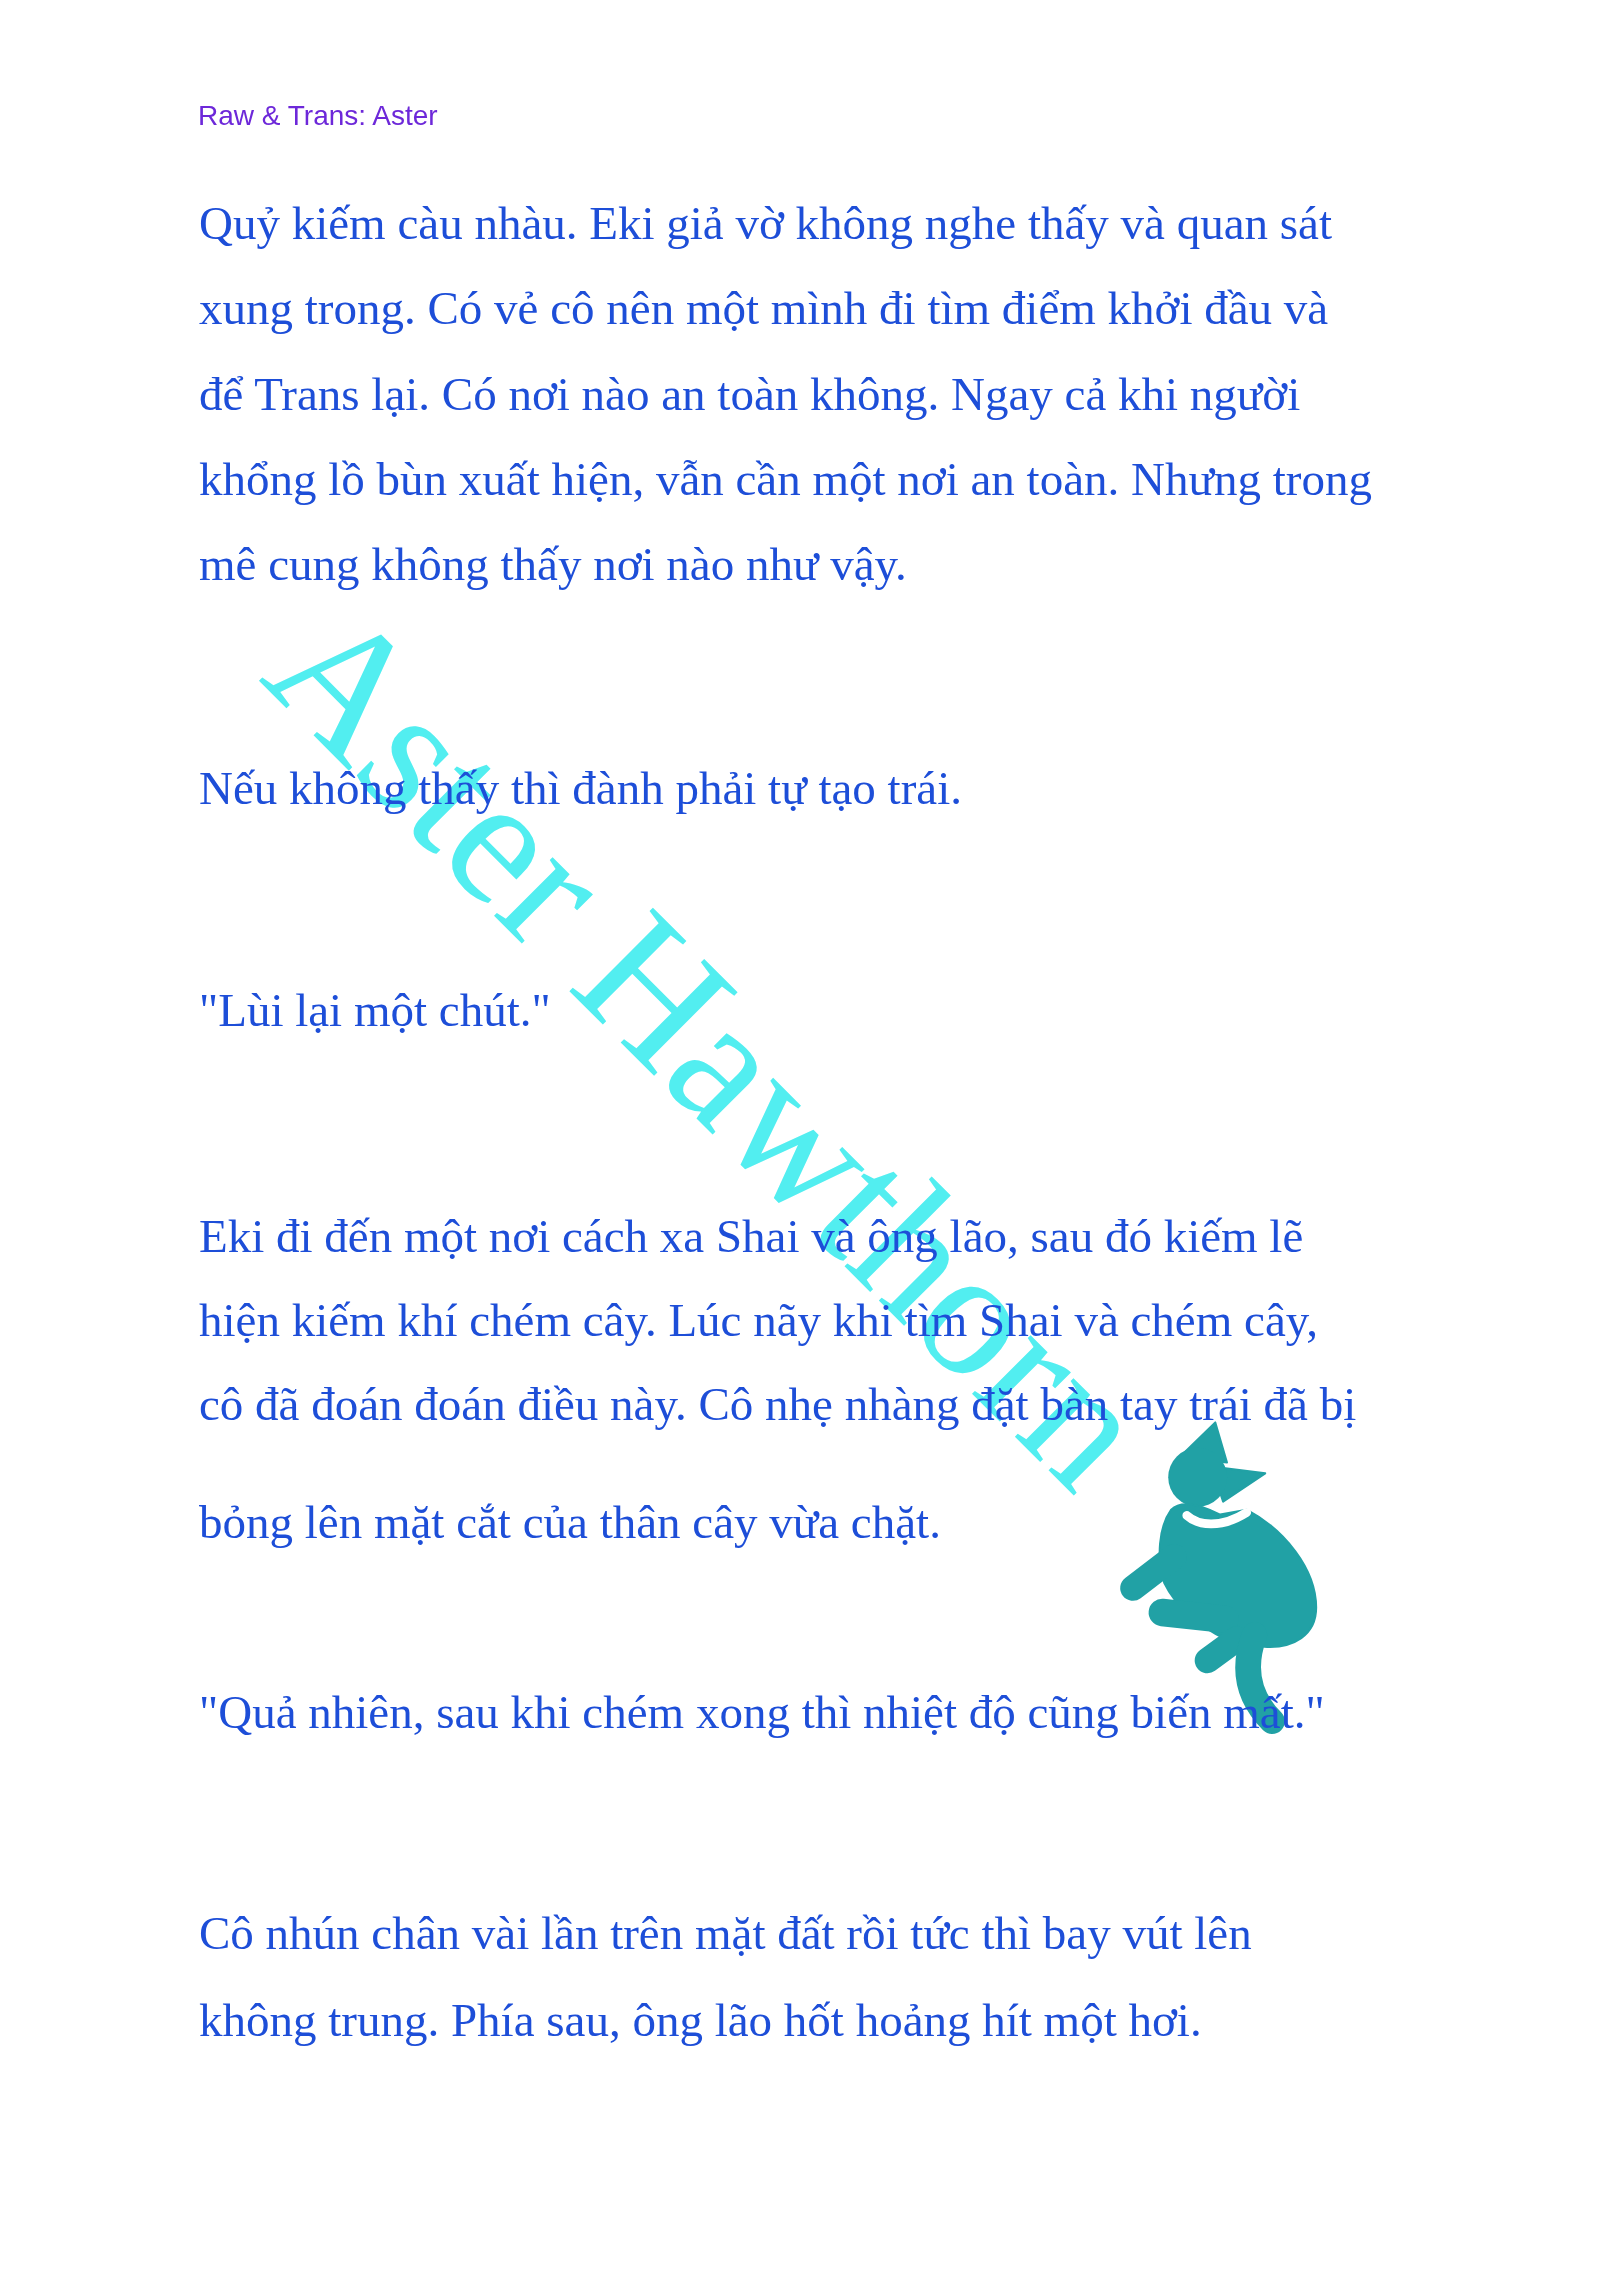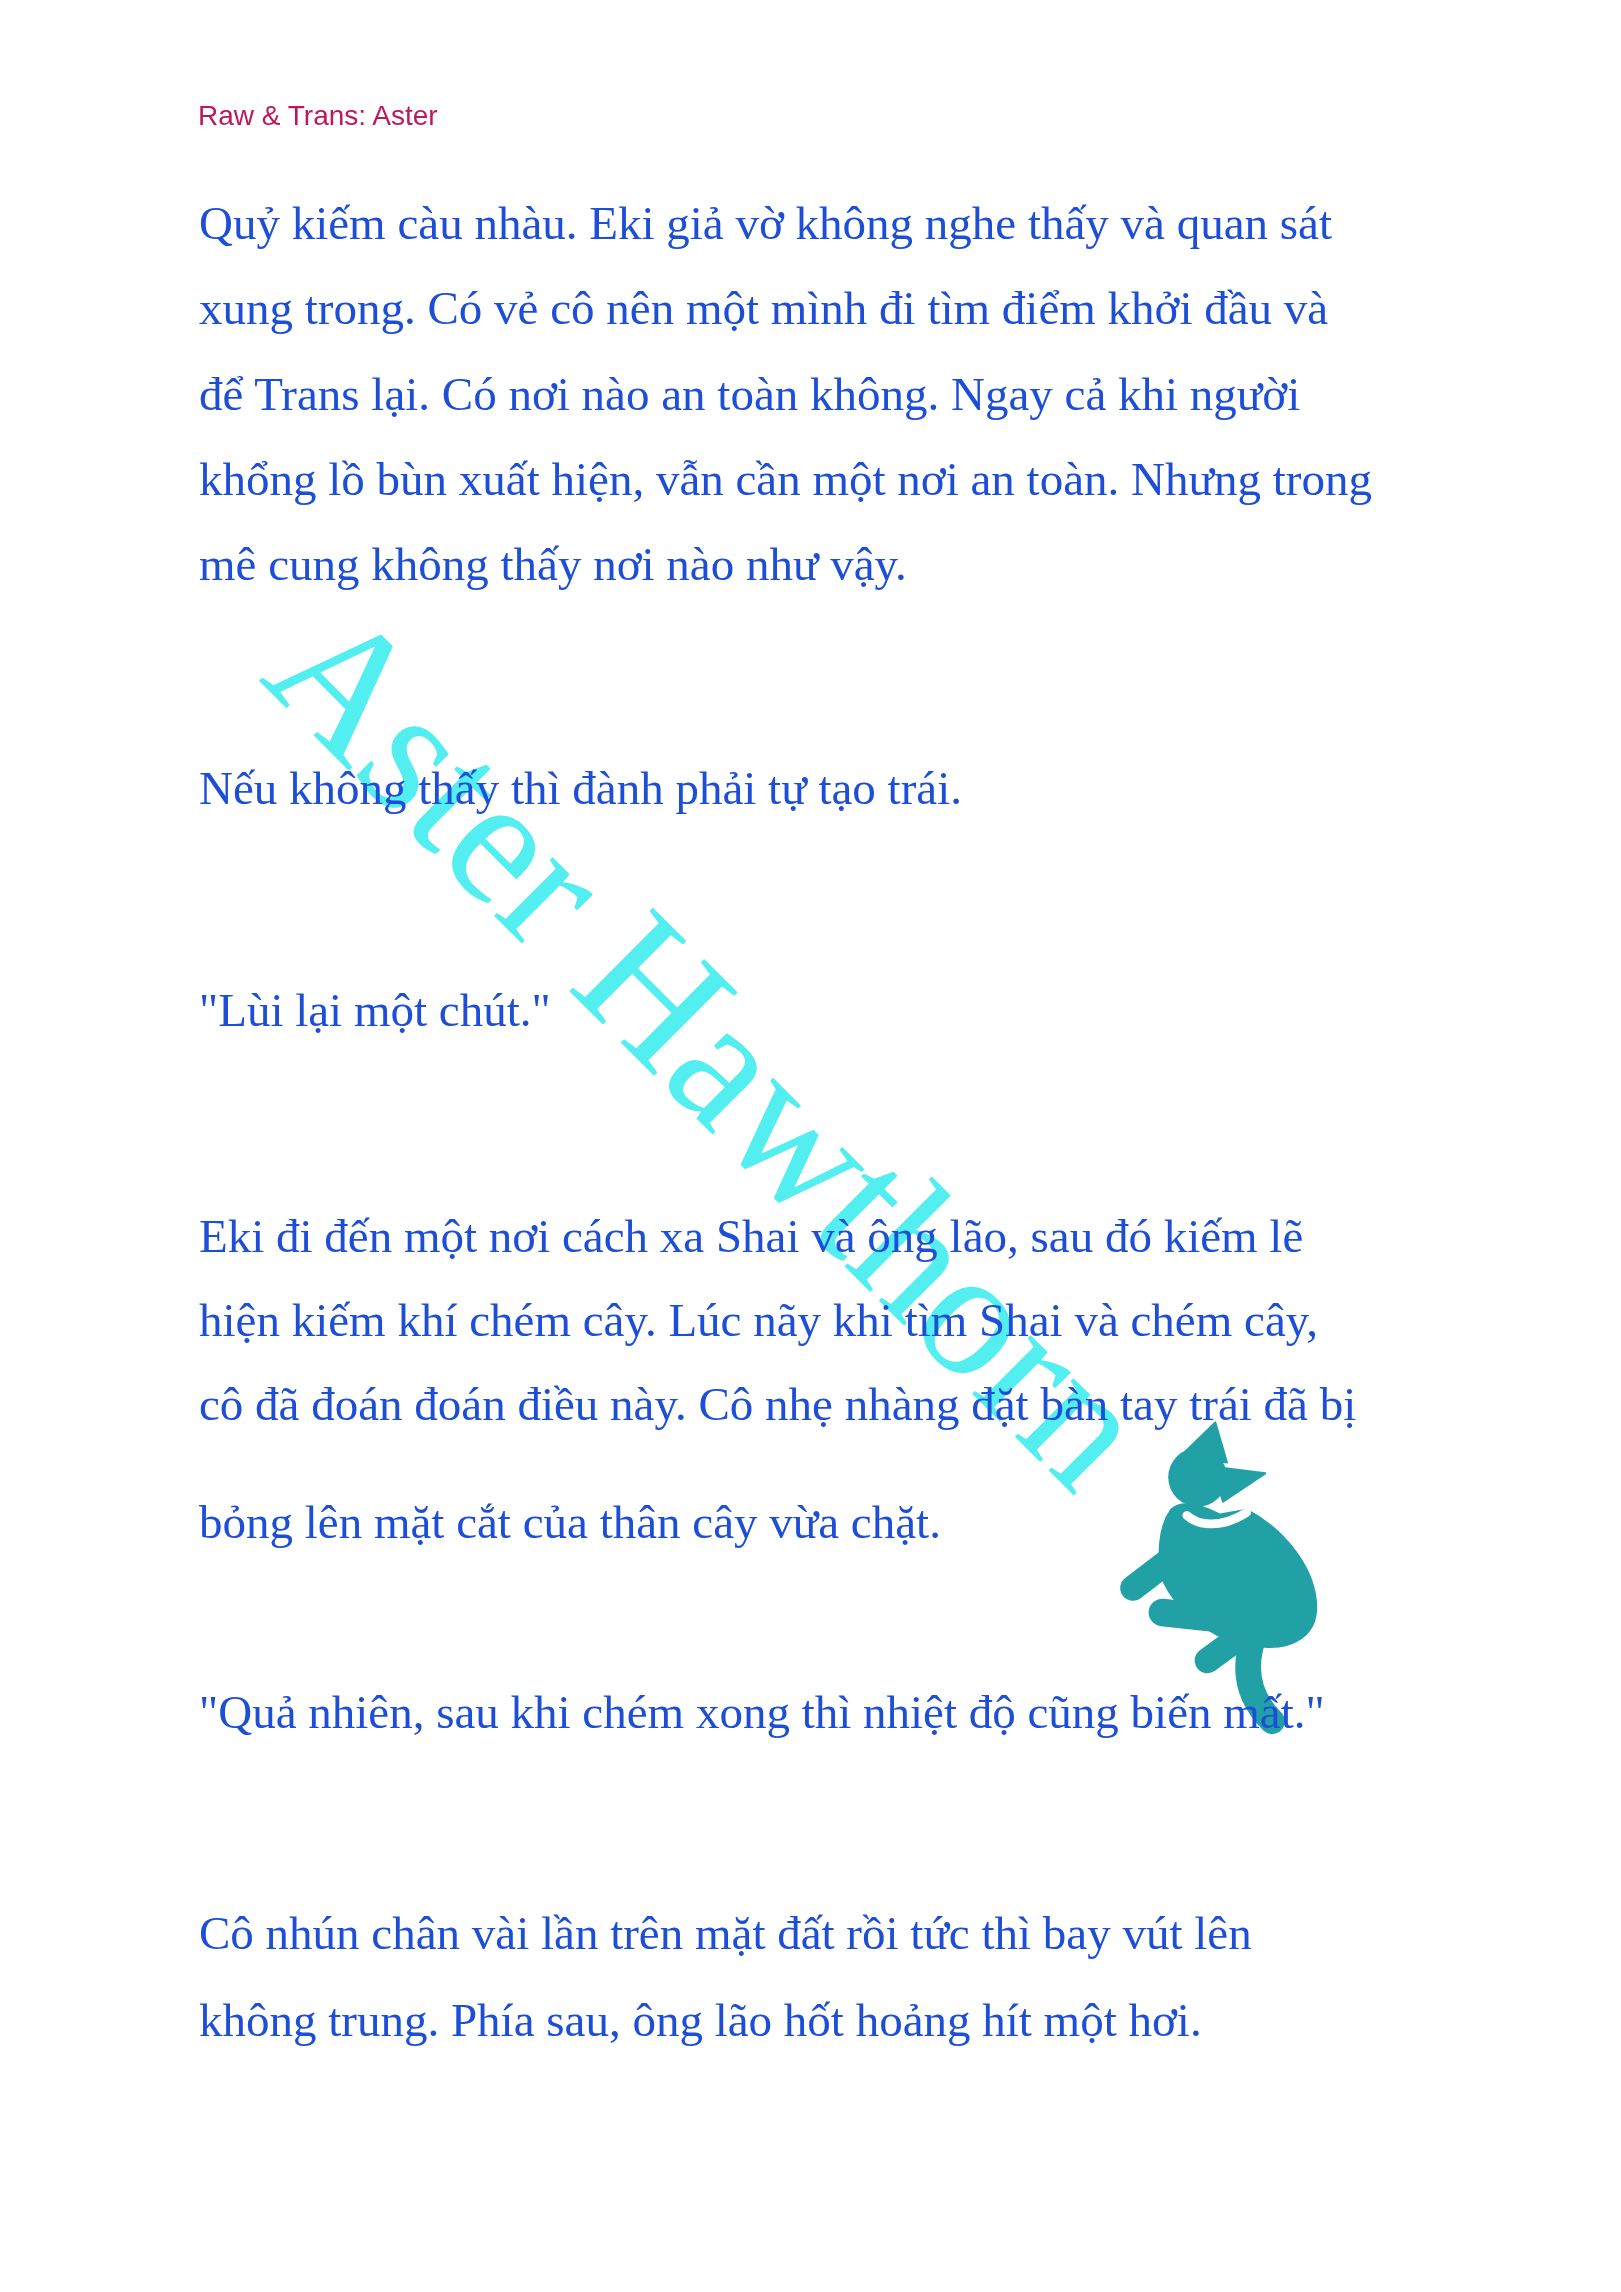--- a/index.html
+++ b/index.html
@@ -28,21 +28,21 @@
       z-index: 1;
       pointer-events: none;
     }
     .header {
       position: absolute;
       left: 198px;
       top: 98px;
       font-family: "Liberation Sans", sans-serif;
       font-size: 28px;
       line-height: 35px;
-      color: #be185d;
+      color: #6d28d9;
       z-index: 2;
       white-space: nowrap;
     }
     .line {
       position: absolute;
       left: 199px;
       font-family: "Liberation Serif", serif;
       font-size: 47px;
       line-height: 55px;
       height: 55px;

